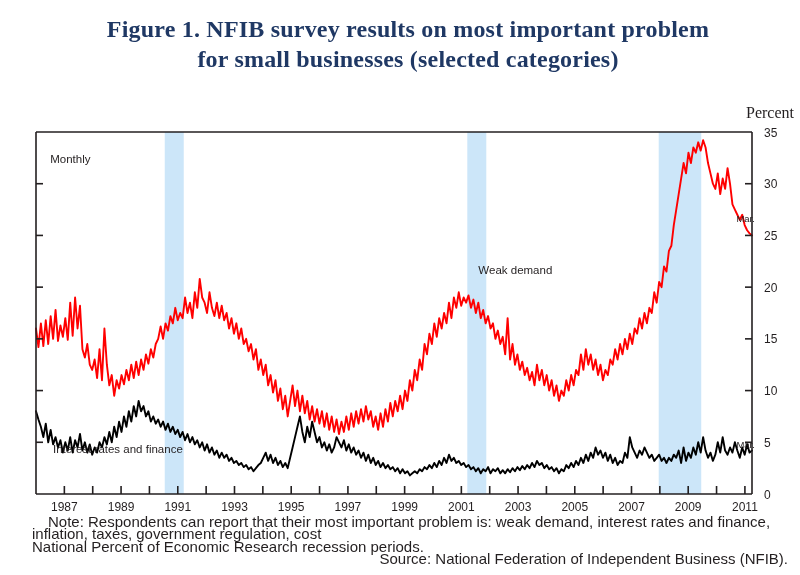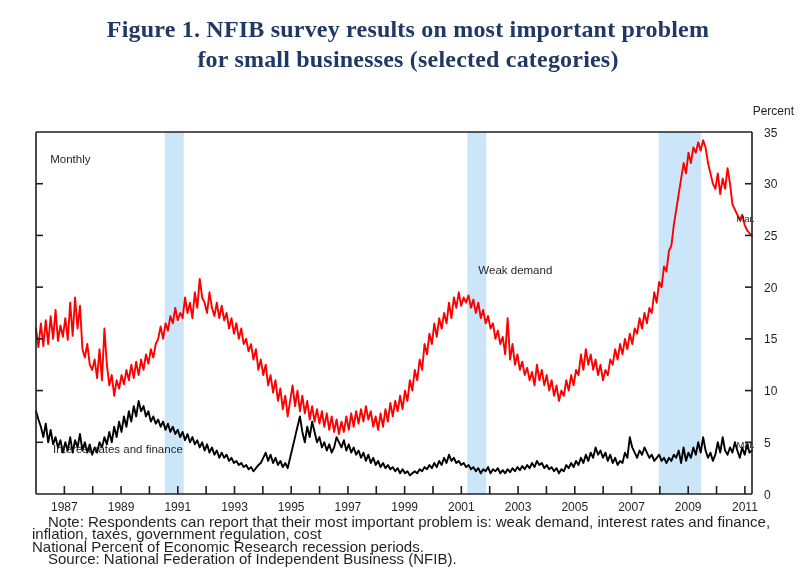--- a/index.html
+++ b/index.html
@@ -40,23 +40,23 @@
     font-weight: bold;
     font-size: 13.5px;
     color: #1f3864;
     margin-top: 6px;
     line-height: 16px;
   }
   .percent-label {
     position: absolute;
     right: 14px;
     top: 104px;
-    font-size: 12px;
+    font-size: 16px;
     color: #231f20;
-    font-family: Liberation Sans, sans-serif;
+    font-family: Liberation Serif, serif;
   }
   .plot-svg {
     position: absolute;
     left: 0;
     top: 0;
   }
   .note-block {
     position: absolute;
     left: 24px;
     top: 516px;
@@ -68,20 +68,21 @@
   }
   .note-block p {
     margin: 0;
   }
   .note-indent {
     text-indent: 16px;
   }
   .src-indent {
     text-indent: 16px;
     margin-top: 3px;
+    text-align: right;
   }
   text {
     font-family: "Liberation Sans", sans-serif;
     fill: #231f20;
   }
   .tick-label { font-size: 12px; }
   .annot { font-size: 11.5px; }
   .annot-small { font-size: 9.5px; }
 </style>
 </head>

